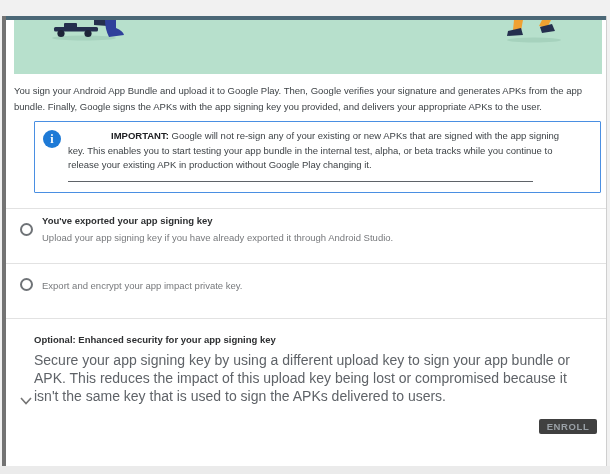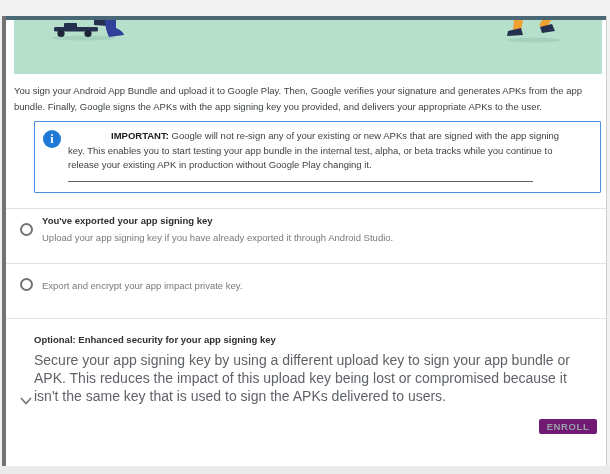--- a/index.html
+++ b/index.html
@@ -73,21 +73,21 @@
     border-top:1px solid #e2e2e2;
     padding:14px 14px 6px 12px;
     display:flex; align-items:flex-end;
   }
   .chevron { flex:0 0 auto; width:16px; margin-top:14px; cursor:pointer; }
   .optional-text { margin-left:0; }
   .optional-title { font-size:9.5px; font-weight:bold; color:#2d2f31; line-height:14px; }
   .optional-desc { font-size:14px; color:#5f6368; line-height:18px; margin-top:4px; width:556px; }
   .actions { display:flex; justify-content:flex-end; padding:8px 9px 0 0; }
   .enroll-btn {
-    width:58px; height:15px; background:#701a75; color:#9aa0a6;
+    width:58px; height:15px; background:#404040; color:#9aa0a6;
     border:none; border-radius:2px;
     font-family:"Liberation Sans", sans-serif;
     font-size:9.5px; font-weight:bold; letter-spacing:0.6px;
   }
 </style>
 </head>
 <body>
 
 <div class="window">
 

